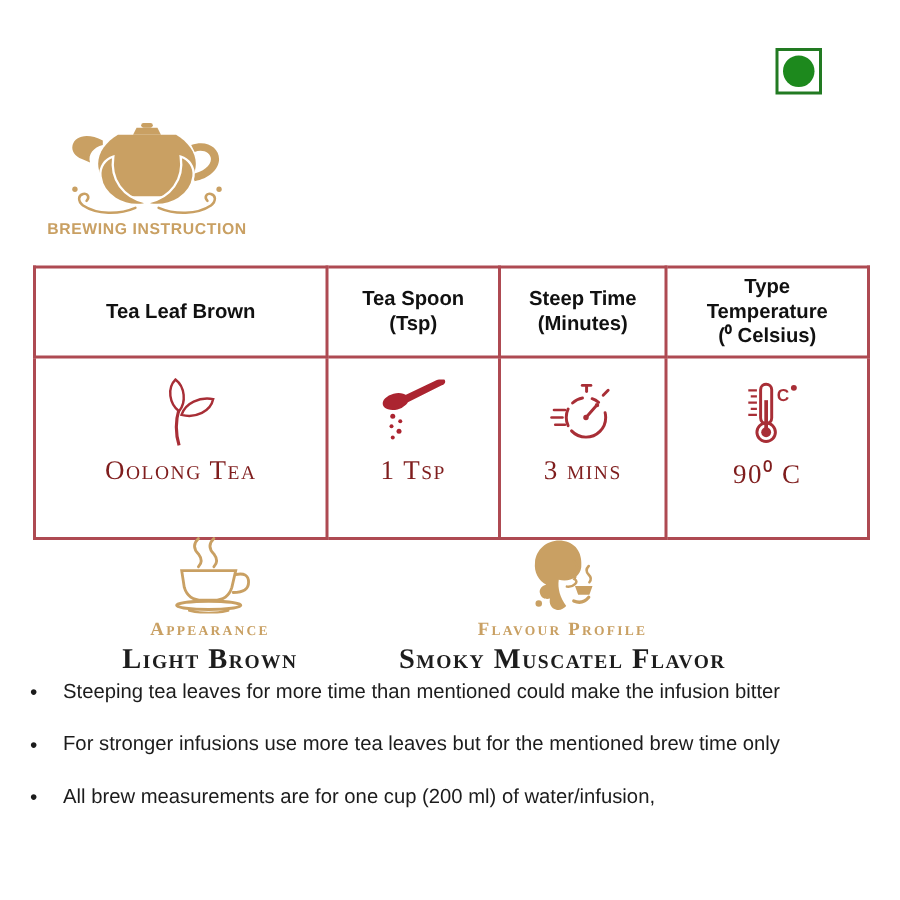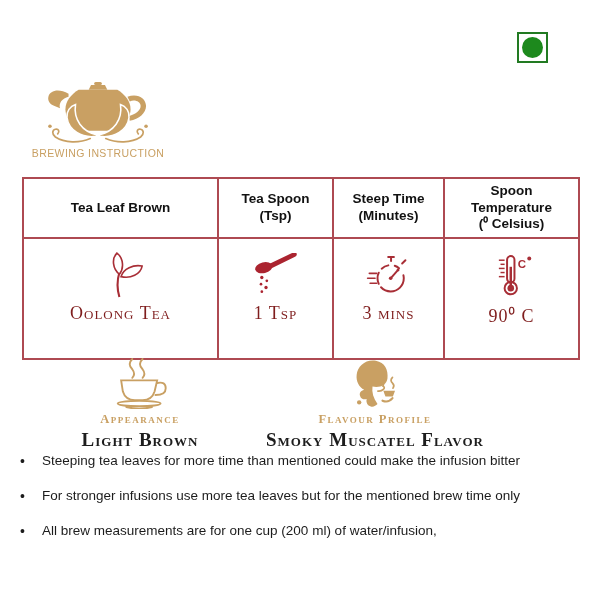--- a/index.html
+++ b/index.html
@@ -7,21 +7,21 @@
         font-family:"Liberation Sans",sans-serif;color:#222;}
 
   
   .veg-mark{position:absolute;left:517px;top:32px;width:27px;height:27px;
             border:2px solid #227a22;display:flex;align-items:center;justify-content:center;}
   .veg-mark .dot{width:21px;height:21px;border-radius:50%;background:#1d891d;}
 
   
   .brand{position:absolute;left:20px;top:82px;width:156px;text-align:center;}
   .brand svg{display:block;margin:0 auto;}
-  .brand-tagline{margin-top:3px;font-size:10.5px;font-weight:normal;letter-spacing:.4px;
+  .brand-tagline{margin-top:3px;font-size:10.5px;font-weight:bold;letter-spacing:.4px;
                  color:#c9a063;white-space:nowrap;}
 
   
   .brew-table{position:absolute;left:22px;top:177px;width:556px;border-collapse:collapse;table-layout:fixed;}
   .brew-table th,.brew-table td{border:2px solid #ae4a52;text-align:center;vertical-align:middle;padding:0;}
   .brew-table th{height:58px;font-size:13.5px;font-weight:bold;color:#111;
                  line-height:1.25;white-space:pre-line;}
   .brew-table td{height:106px;vertical-align:top;padding-top:13px;}
   .cell-icon{height:46px;display:flex;align-items:center;justify-content:center;}
   .cell-label{margin-top:5px;font-family:"Liberation Serif",serif;font-variant:small-caps;
@@ -85,21 +85,21 @@
         <col style="width:111px">
         <col style="width:135px">
       </colgroup>
     <thead>
       <tr>
         <th>Tea Leaf Brown</th>
         <th>Tea Spoon
 (Tsp)</th>
         <th>Steep Time
 (Minutes)</th>
-        <th>Spoon
+        <th>Type
 Temperature
 (⁰ Celsius)</th>
       </tr>
     </thead>
     <tbody>
       <tr>
         <td>
           <div class="cell-icon">
             <svg viewBox="0 0 64 58" width="52" height="48">
               <g fill="none" stroke="#a82e36" stroke-width="2">

